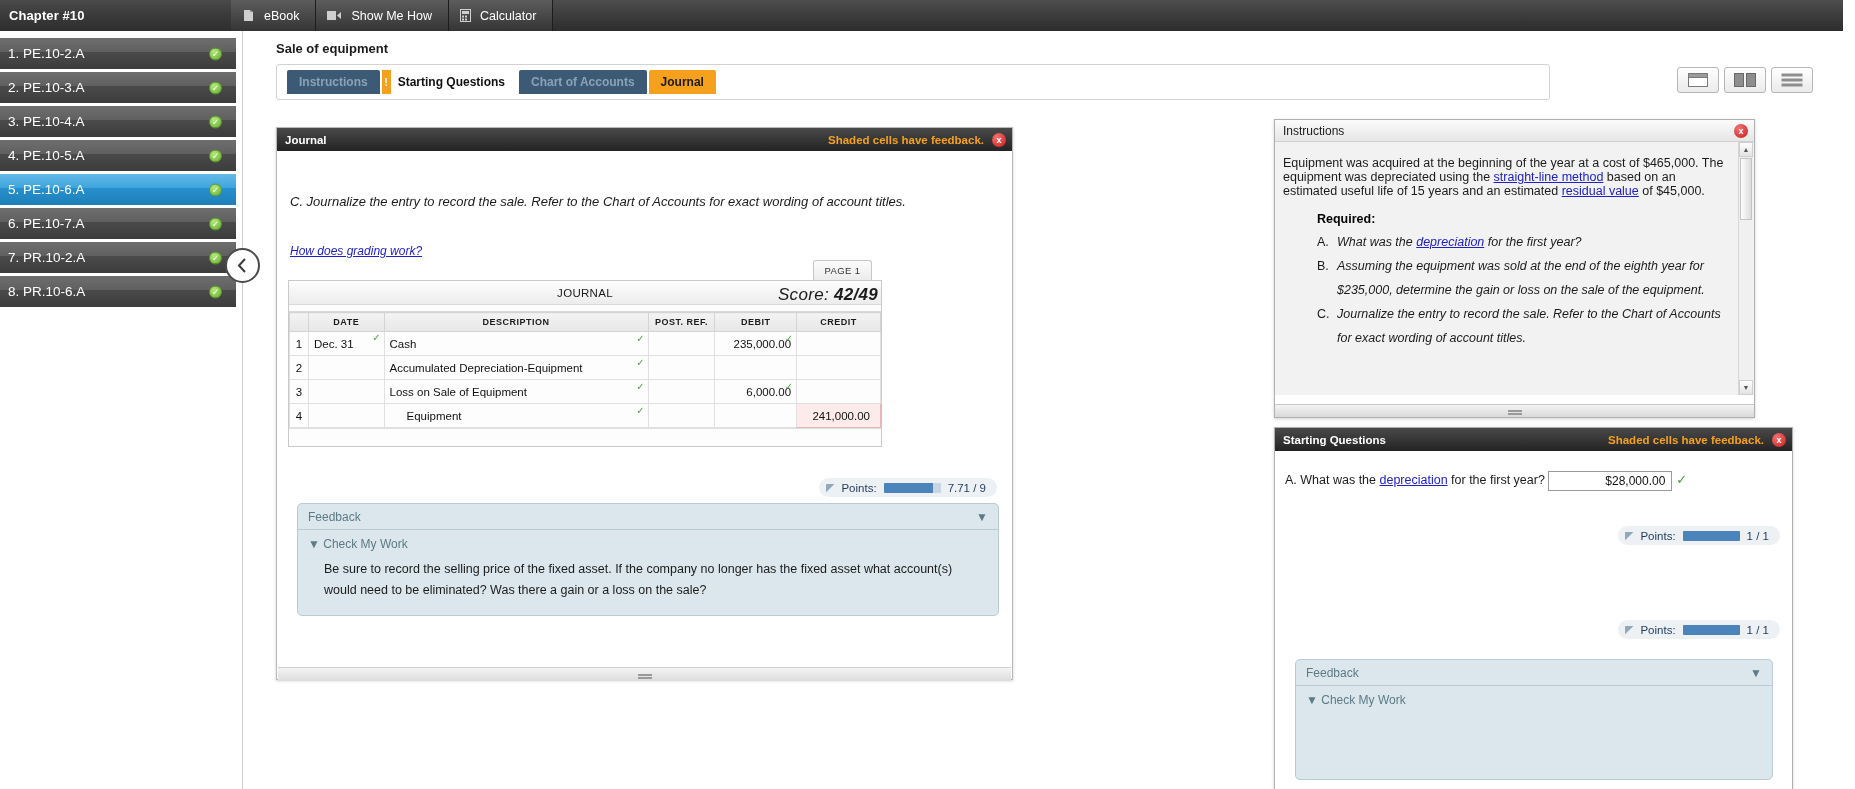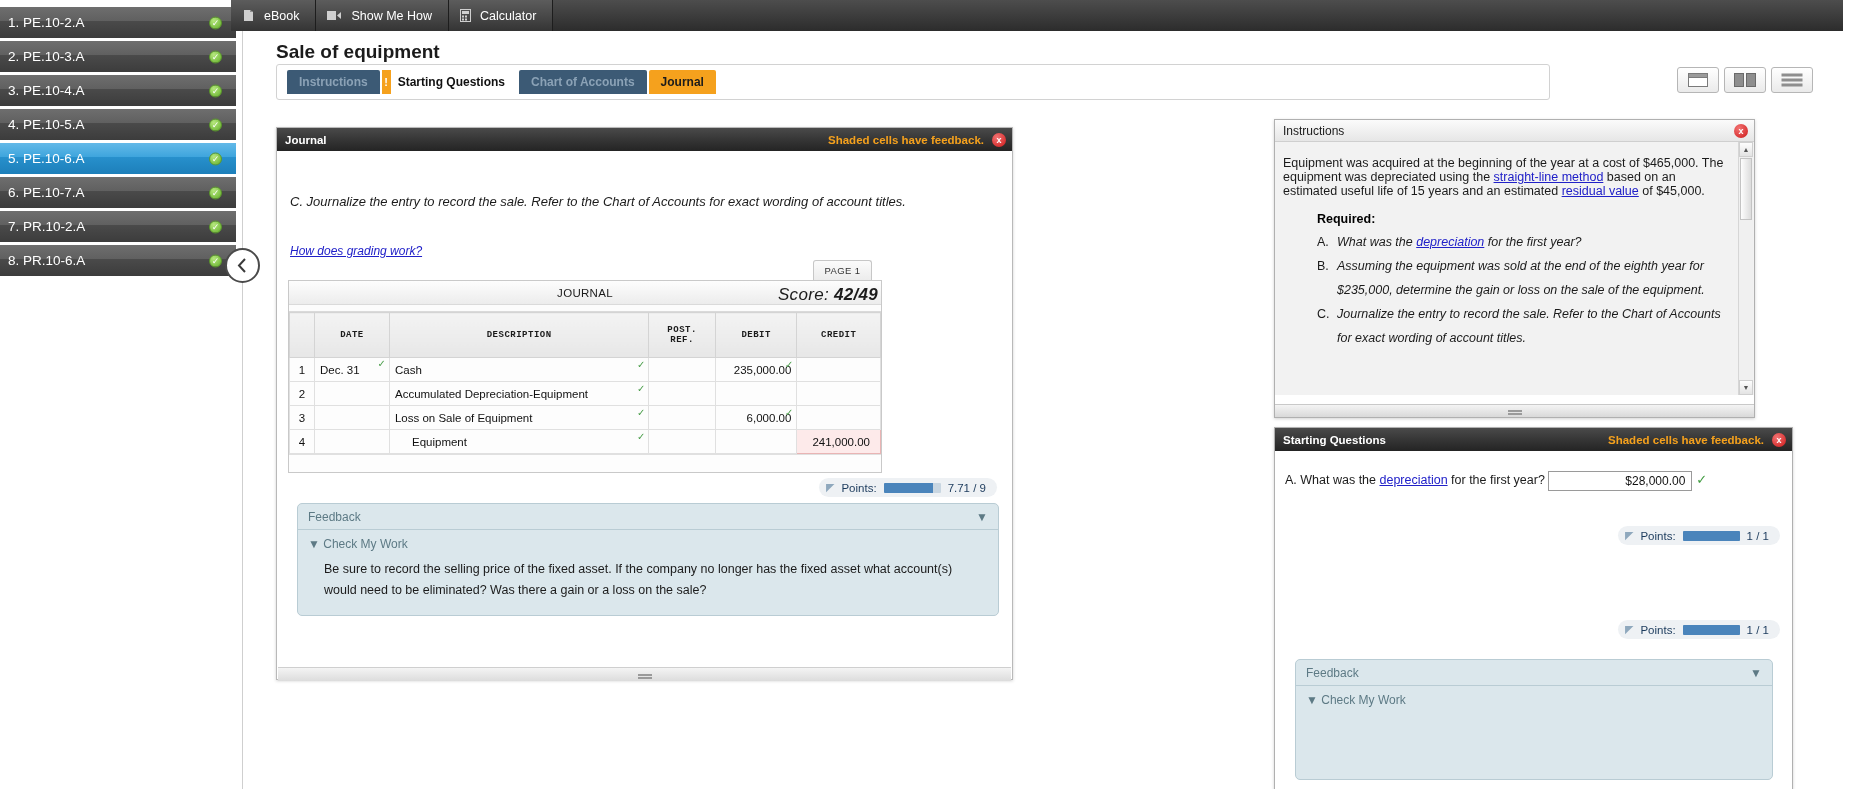--- a/index.html
+++ b/index.html
@@ -82,21 +82,21 @@
   #topbar-fill { flex: 1; }
 
   
   #main {
     position: absolute; left: 243px; top: 31px;
     width: 1612px; height: 758px;
     background: #ffffff;
   }
   #page-title {
     position: absolute; left: 33px; top: 10px;
-    font-size: 19px; font-weight: bold; color: #1b1b1b;
+    font-size: 13px; font-weight: bold; color: #1b1b1b;
   }
 
   
   #tabstrip {
     position: absolute; left: 33px; top: 33px;
     width: 1274px; height: 36px;
     background: #ffffff;
     border: 1px solid #d2d2d2;
     border-radius: 3px;
     display: flex; align-items: center;
@@ -197,21 +197,21 @@
     position: absolute; right: 3px; top: 4px;
     font-size: 17px; color: #1b1b1b; font-style: italic;
   }
   .jtitle-row .score b { font-weight: bold; }
   .jspacer { height: 7px; background: #fcfcfc; border-bottom: 1px solid #dadada; }
   table.journal { border-collapse: collapse; width: 100%; font-size: 11px; }
   table.journal th {
     background: linear-gradient(to bottom, #f3f3f3, #e7e7e7);
     border: 1px solid #d4d4d4;
     font-size: 9px; font-weight: bold; color: #1b1b1b;
-    letter-spacing: .5px; height: 16px; padding: 12px; font-family: Liberation Mono, monospace;
+    letter-spacing: .5px; height: 16px; padding: 4px;
   }
   table.journal td {
     border: 1px solid #e0e0e0;
     height: 24px; padding: 0 5px;
     color: #111; font-size: 11.5px;
     background: #fdfdfd;
     position: relative;
   }
   td.rownum {
     width: 19px; text-align: center; font-size: 8px; color: #555;
@@ -327,39 +327,40 @@
   #sq-panel {
     position: absolute; left: 1031px; top: 396px;
     width: 519px; height: 393px;
     background: #ffffff;
     border: 1px solid #b0b0b0;
     box-shadow: 0 1px 3px rgba(0,0,0,.18);
   }
   #sq-body { position: relative; height: 370px; padding: 18px 12px 0 10px; }
   .sq-q { font-size: 12.5px; color: #1b1b1b; line-height: 22px; }
   .sq-input {
-    display: inline-block; width: 144px; height: 20px;
+    display: inline-block; width: 124px; height: 20px;
     border: 1px solid #9a9a9a; background: #ffffff;
     text-align: right; padding: 0 6px; font-size: 12px;
     line-height: 19px; vertical-align: middle; color: #111;
   }
   .greentick { color: #3f9b3f; font-size: 13px; margin-left: 4px; }
   .sq-answer-link {
     color: #2e7ab5; font-weight: bold; text-decoration: underline; font-size: 12.5px;
   }
   #sq-points-a { position: absolute; right: 12px; top: 74px; }
   #sq-points-b { position: absolute; right: 12px; top: 168px; }
   #sq-feedback { position: absolute; left: 20px; top: 208px; width: 478px; }
 </style>
 </head>
 <body>
 
 <div id="root">
 
   <div id="sidebar">
+    <div id="sidebar-header">Chapter #10</div>
     <div id="sidebar-topbar"></div>
     <div id="sidebar-list">
         <div class="side-item">
           <span>1. PE.10-2.A</span>
           <span class="chk">✓</span>
         </div>
         <div class="side-item">
           <span>2. PE.10-3.A</span>
           <span class="chk">✓</span>
         </div>

